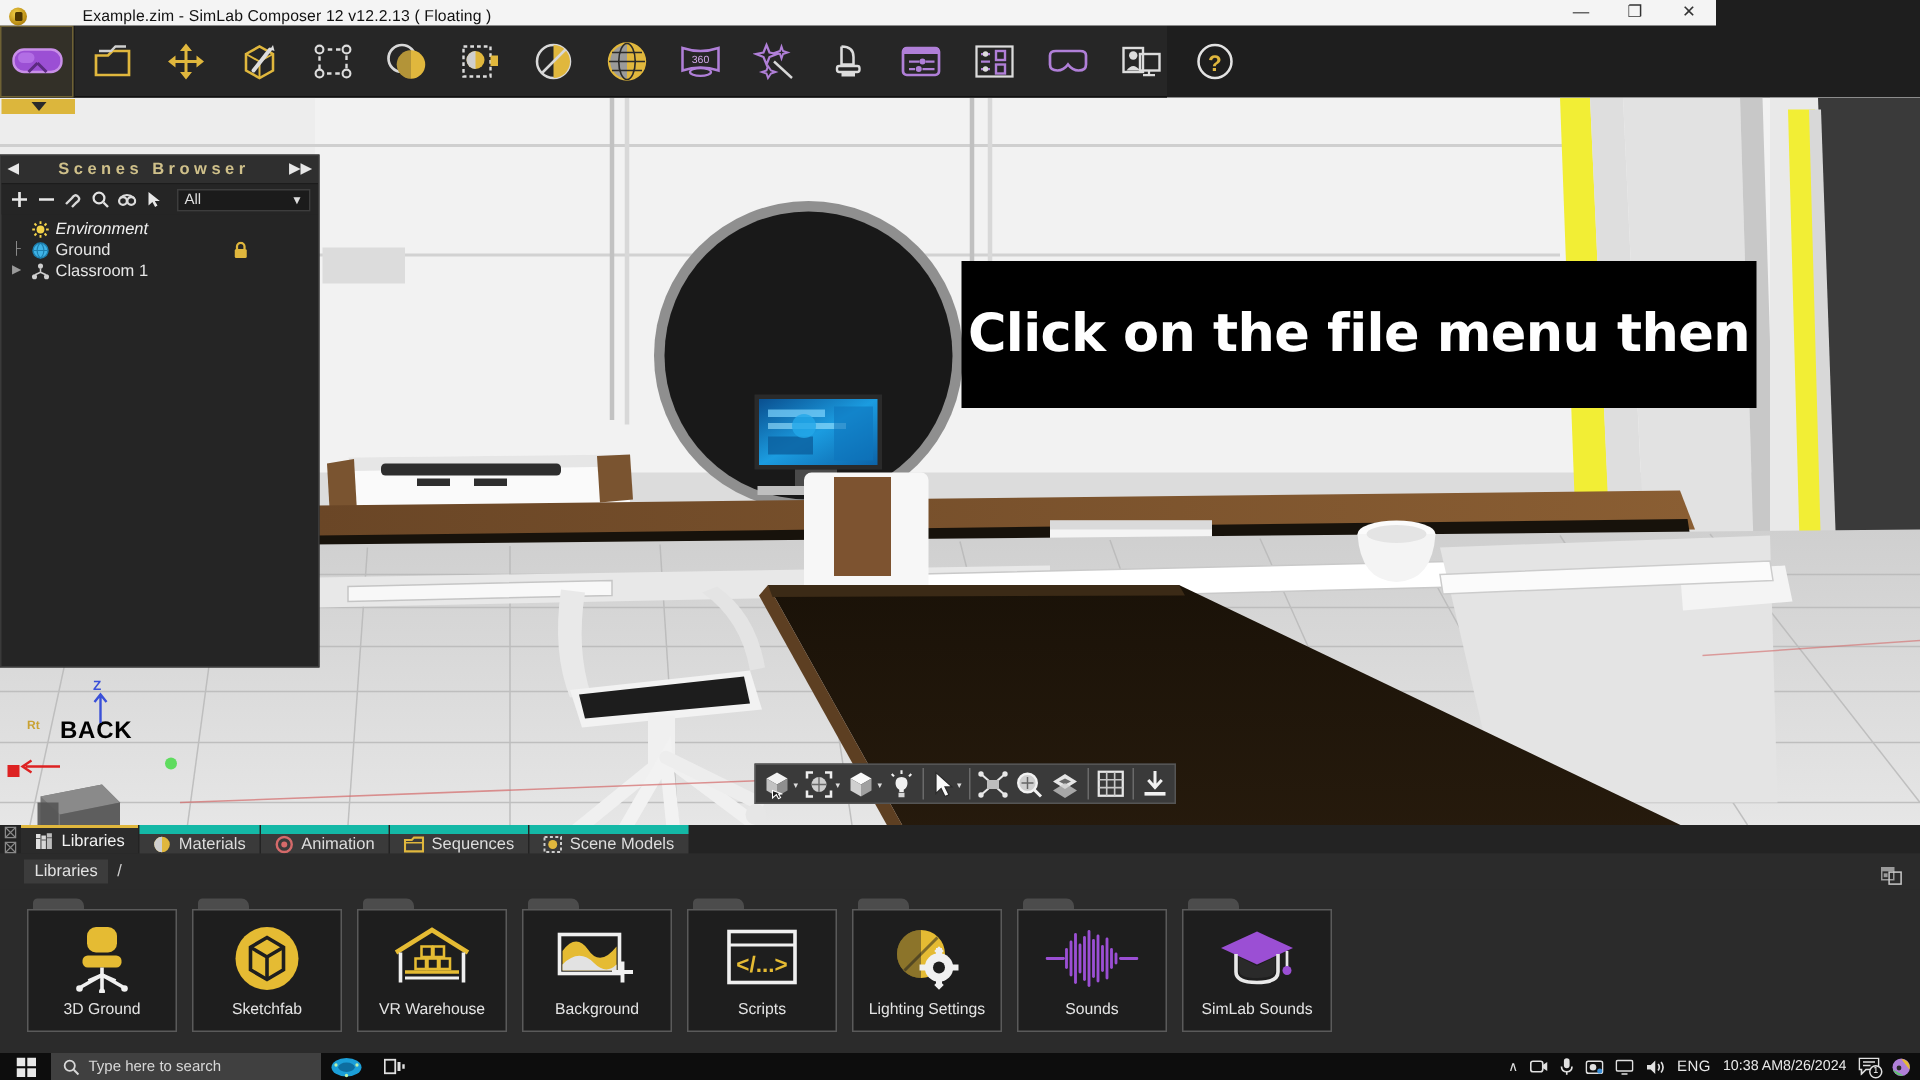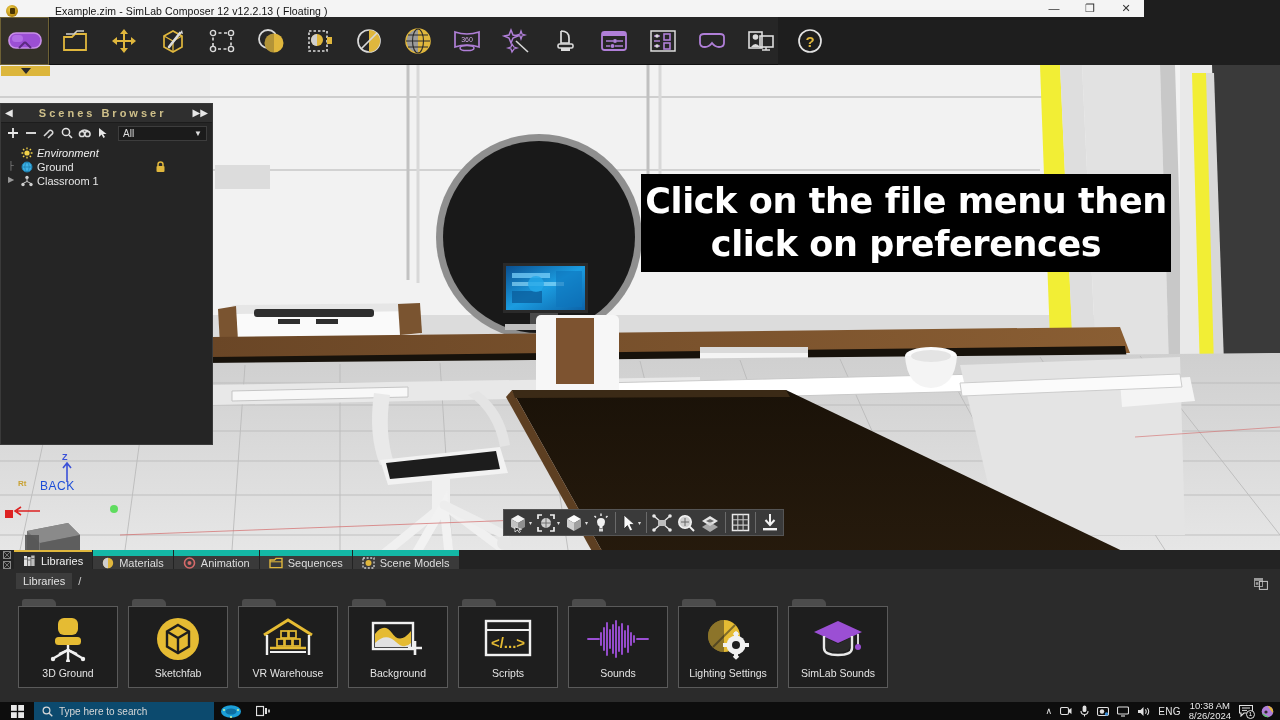--- a/index.html
+++ b/index.html
@@ -151,29 +151,29 @@
   .panel-corner-ic { position: absolute; right: 12px; top: 28px; }
 
   
   .taskbar {
     position: absolute; left: 0; top: 702px; width: 1280px; height: 18px;
     background: #0d0d0d; display: flex; align-items: center; z-index: 45;
     font-size: 10px; color: #e8e8e8;
   }
   .tb-start { width: 34px; display: flex; align-items: center; justify-content: center; }
   .tb-search {
-    width: 180px; height: 18px; background: #0c4a6e; display: flex; align-items: center;
+    width: 180px; height: 18px; background: #404040; display: flex; align-items: center;
     gap: 6px; padding-left: 8px; color: #d8d8d8; font-size: 10px;
   }
   .tb-cortana { width: 34px; display: flex; align-items: center; justify-content: center; }
   .tb-taskview { width: 30px; display: flex; align-items: center; justify-content: center; }
   .tray { margin-left: auto; display: flex; align-items: center; gap: 8px; padding-right: 6px; }
   .tray-ic { display: flex; align-items: center; justify-content: center; }
   .tray-lang { font-size: 10px; letter-spacing: .3px; }
-  .tray-clock { display: flex; flex-direction: column; align-items: center; line-height: 1.05;
+  .tray-clock { display: flex; flex-direction: row; align-items: center; line-height: 1.05;
                 font-size: 9.5px; }
 </style>
 </head>
 <body>
 
 <div id="app">
 
   <div class="viewport">
     <svg width="1280" height="485" viewBox="0 0 1280 485">
       <defs>
@@ -316,21 +316,21 @@
         <g>
           <polygon points="27,466 68,458 80,470 80,512 40,520 27,508" fill="#6b6b6b" opacity=".92"></polygon>
           <polygon points="27,466 68,458 80,470 40,478" fill="#8a8a8a"></polygon>
           <polygon points="40,478 80,470 80,512 40,520" fill="#5e5e5e"></polygon>
           <rect x="25" y="470" width="14" height="22" fill="#555" opacity=".9"></rect>
         </g>
       </g>
     </svg>
 
     
-    <div style="position:absolute;left:40px;top:414px;color:#1d4ed8;font-size:12px;font-weight:normal;letter-spacing:.5px;">BACK</div>
+    <div style="position:absolute;left:40px;top:414px;color:#000000;font-size:16px;font-weight:bold;letter-spacing:.5px;">BACK</div>
     <div style="position:absolute;left:18px;top:414px;color:#c9a233;font-size:8px;font-weight:bold;">Rt</div>
     <div style="position:absolute;left:62px;top:387px;color:#3a50d8;font-size:9px;font-weight:bold;">Z</div>
     <div style="position:absolute;left:5px;top:445px;width:8px;height:8px;background:#d22;"></div>
     <div style="position:absolute;left:110px;top:440px;width:8px;height:8px;border-radius:50%;background:#5fdc5f;"></div>
     <svg style="position:absolute;left:62px;top:395px;" width="10" height="22">
       <path d="M5 22 V4 M1 8 L5 3 L9 8" stroke="#3a50d8" stroke-width="1.6" fill="none"></path>
     </svg>
     <svg style="position:absolute;left:12px;top:440px;" width="28" height="12">
       <path d="M28 6 H5 M9 2 L3 6 L9 10" stroke="#d22" stroke-width="1.6" fill="none"></path>
     </svg>
@@ -664,21 +664,20 @@
     <div class="vpt-item">
       <svg width="18" height="19" viewBox="0 0 18 19">
         <path d="M9 1 V11 M4.5 7 L9 12 L13.5 7" stroke="#f2f2f2" stroke-width="2" fill="none"></path>
         <rect x="2" y="15" width="14" height="2.4" fill="#f2f2f2"></rect>
       </svg>
     </div>
   </div>
 
   <div class="caption">
     <div>Click on the file menu then</div>
-    <div>click on preferences</div>
   </div>
 
   <div class="bottom-panel">
 
     <div class="tabbar">
       <div class="tab-grip">
         <svg width="8" height="8" viewBox="0 0 8 8">
           <rect x=".5" y=".5" width="7" height="7" fill="none" stroke="#888" stroke-width="1"></rect>
           <path d="M.5 .5 L7.5 7.5 M7.5 .5 L.5 7.5" stroke="#888" stroke-width=".8"></path>
         </svg>
@@ -822,20 +821,46 @@
             <svg width="50" height="44" viewBox="0 0 50 44">
               <rect x="3" y="4" width="44" height="34" fill="none" stroke="#f0f0f0" stroke-width="2.4"></rect>
               <path d="M3 13 H47" stroke="#f0f0f0" stroke-width="2"></path>
               <text x="25" y="31" font-size="15" fill="#e5bb33" text-anchor="middle" font-family="Liberation Sans" font-weight="bold">&lt;/...&gt;</text>
             </svg>
           </div>
           <div class="lib-label">Scripts</div>
         </div>
       </div>
 
+
+      <div class="lib-card">
+        <div class="lib-tab-top"></div>
+        <div class="lib-box">
+          <div class="lib-icon">
+            <svg width="50" height="46" viewBox="0 0 50 46">
+              <circle cx="21" cy="20" r="16" fill="#e5bb33"></circle>
+              <path d="M21 4 A16 16 0 0 0 21 36 Z" fill="#1e1e1e" opacity=".45"></path>
+              <path d="M10 31 L32 9" stroke="#1e1e1e" stroke-width="2" opacity=".5"></path>
+              <g transform="translate(33,29)">
+                <circle cx="0" cy="0" r="9.5" fill="#f0f0f0"></circle>
+                <circle cx="0" cy="0" r="4" fill="#1e1e1e"></circle>
+                <g fill="#f0f0f0">
+                  <rect x="-2" y="-13" width="4" height="5"></rect>
+                    <rect x="-2" y="8" width="4" height="5"></rect>
+                  <rect x="-13" y="-2" width="5" height="4"></rect>
+                    <rect x="8" y="-2" width="5" height="4"></rect>
+                  <rect x="-10" y="-10" width="4.5" height="4.5" transform="rotate(45)"></rect>
+                  <rect x="6" y="6" width="4.5" height="4.5" transform="rotate(45)"></rect>
+                </g>
+              </g>
+            </svg>
+          </div>
+          <div class="lib-label">Lighting Settings</div>
+        </div>
+      </div>
 
       <div class="lib-card">
         <div class="lib-tab-top"></div>
         <div class="lib-box">
           <div class="lib-icon">
             <svg width="62" height="40" viewBox="0 0 62 40">
               <g stroke="#9b4fd4" stroke-width="1.9" stroke-linecap="round">
                 <path d="M1 20 H12"></path>
                 <path d="M14 14 V26"></path>
                   <path d="M17 9 V31"></path>
@@ -854,46 +879,20 @@
             </svg>
           </div>
           <div class="lib-label">Sounds</div>
         </div>
       </div>
 
       <div class="lib-card">
         <div class="lib-tab-top"></div>
         <div class="lib-box">
           <div class="lib-icon">
-            <svg width="50" height="46" viewBox="0 0 50 46">
-              <circle cx="21" cy="20" r="16" fill="#e5bb33"></circle>
-              <path d="M21 4 A16 16 0 0 0 21 36 Z" fill="#1e1e1e" opacity=".45"></path>
-              <path d="M10 31 L32 9" stroke="#1e1e1e" stroke-width="2" opacity=".5"></path>
-              <g transform="translate(33,29)">
-                <circle cx="0" cy="0" r="9.5" fill="#f0f0f0"></circle>
-                <circle cx="0" cy="0" r="4" fill="#1e1e1e"></circle>
-                <g fill="#f0f0f0">
-                  <rect x="-2" y="-13" width="4" height="5"></rect>
-                    <rect x="-2" y="8" width="4" height="5"></rect>
-                  <rect x="-13" y="-2" width="5" height="4"></rect>
-                    <rect x="8" y="-2" width="5" height="4"></rect>
-                  <rect x="-10" y="-10" width="4.5" height="4.5" transform="rotate(45)"></rect>
-                  <rect x="6" y="6" width="4.5" height="4.5" transform="rotate(45)"></rect>
-                </g>
-              </g>
-            </svg>
-          </div>
-          <div class="lib-label">Lighting Settings</div>
-        </div>
-      </div>
-
-      <div class="lib-card">
-        <div class="lib-tab-top"></div>
-        <div class="lib-box">
-          <div class="lib-icon">
             <svg width="52" height="44" viewBox="0 0 52 44">
               <path d="M26 4 L50 15 L26 26 L2 15 Z" fill="#9b4fd4"></path>
               <path d="M12 19 V31 Q12 38 26 38 Q40 38 40 31 V19" fill="none" stroke="#e8e8e8" stroke-width="2.4"></path>
               <path d="M14 21 V30 Q14 35 26 35 Q38 35 38 30 V21 L26 27 Z" fill="#2a2a2a"></path>
               <path d="M46 17 V28" stroke="#e8e8e8" stroke-width="1.8"></path>
               <circle cx="46" cy="30" r="3" fill="#9b4fd4"></circle>
             </svg>
           </div>
           <div class="lib-label">SimLab Sounds</div>
         </div>

